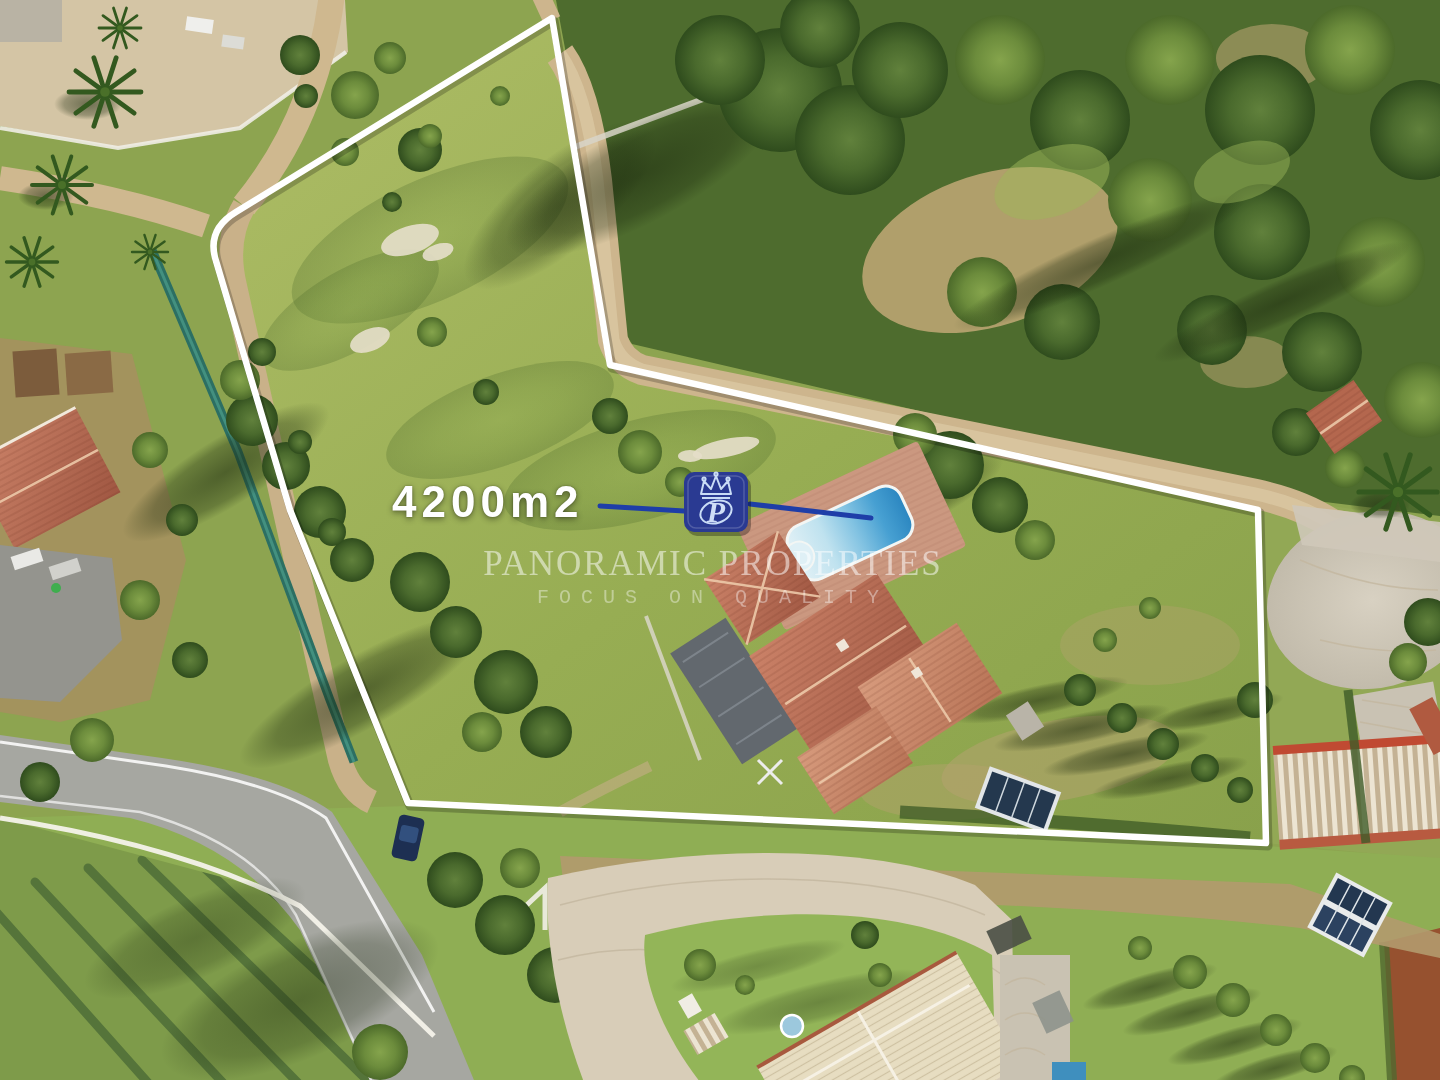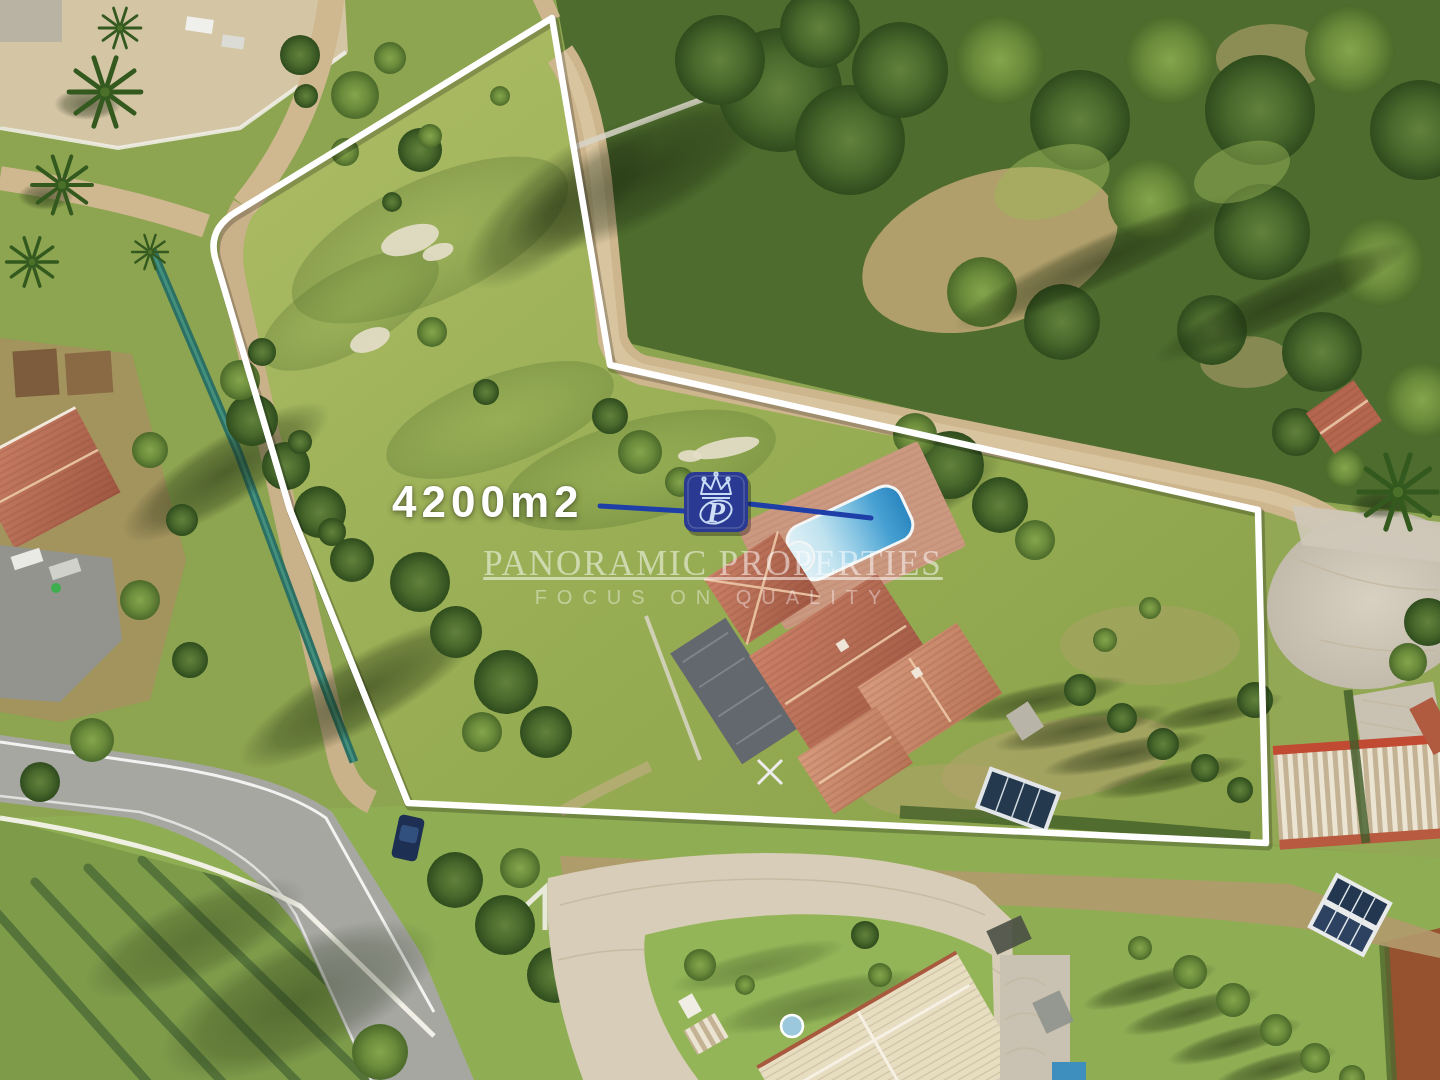--- a/index.html
+++ b/index.html
@@ -5,23 +5,23 @@
   html,body{margin:0;padding:0;background:#222;}
   .stage{position:relative;width:1440px;height:1080px;overflow:hidden;background:#93ab52;
          font-family:"Liberation Sans",sans-serif;}
   .stage svg{display:block;position:absolute;left:0;top:0;}
   
   .area-label{position:absolute;left:392px;top:480px;font-size:44px;font-weight:800;
     letter-spacing:5px;color:#ffffff;line-height:1;
     text-shadow:0 2px 6px rgba(0,0,0,.45),0 0 2px rgba(0,0,0,.3);}
   .wm1{position:absolute;left:713px;top:544px;transform:translateX(-50%);
     font-family:"Liberation Serif",serif;font-size:35px;letter-spacing:2px;
-    color:rgba(255,255,255,.52);white-space:nowrap;text-decoration:underline;}
+    color:rgba(255,255,255,.52);white-space:nowrap;}
   .wm2{position:absolute;left:713px;top:586px;transform:translateX(-50%);
-    font-family:Liberation Sans, sans-serif;font-size:20px;letter-spacing:10px;
+    font-family:Liberation Mono, monospace;font-size:20px;letter-spacing:10px;
     color:rgba(255,255,255,.40);white-space:nowrap;}
   
   .td{fill:url(#gtd)} .tm{fill:url(#gtm)}
   .sh{fill:url(#gsh)}
   .mott{fill:url(#gtm);opacity:.28}
   .dry{fill:#b5a26f}
   .rock{fill:#e4ddc8;opacity:.92}
   .ridge{stroke:#ecc9a8;stroke-width:2.5;fill:none;opacity:.9}
   .whiteline{stroke:#efede6;fill:none;opacity:.9}
   #palm line{stroke:#33591f;stroke-width:4;stroke-linecap:round}

